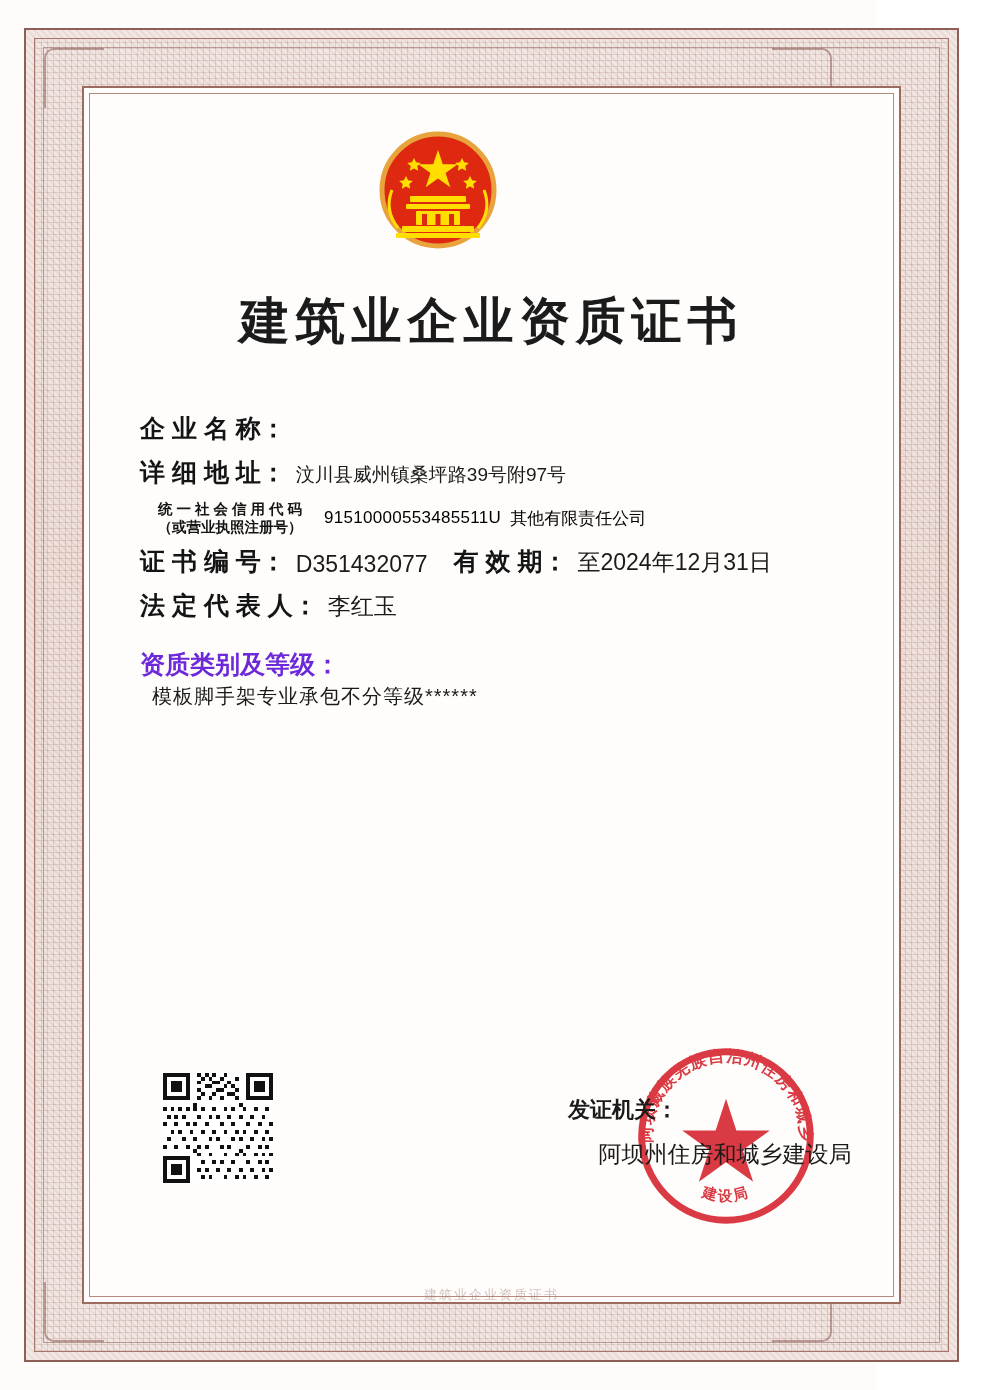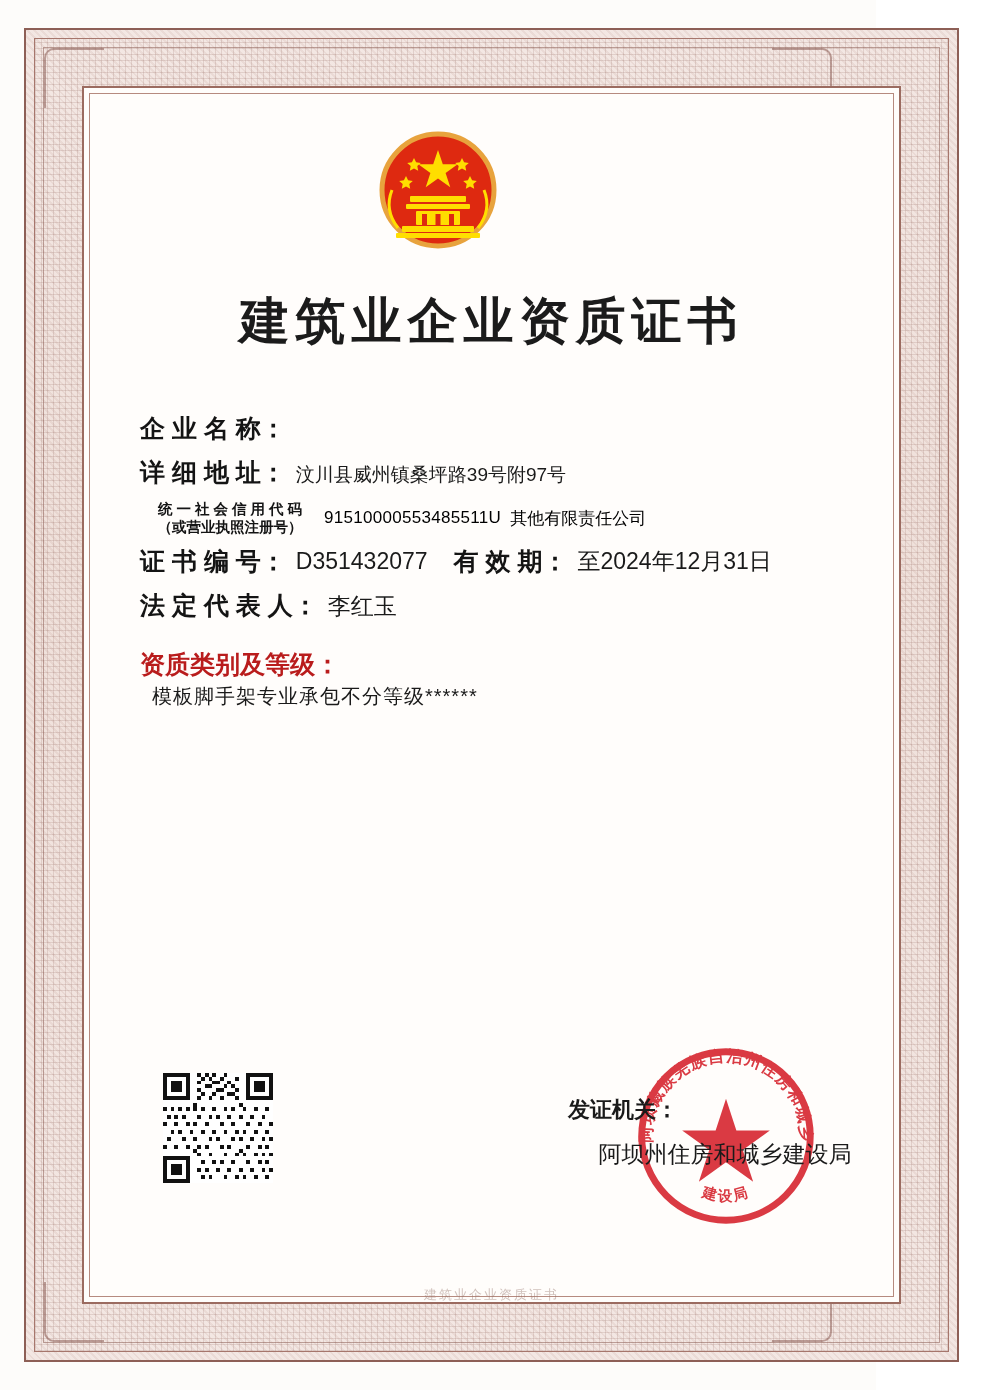--- a/index.html
+++ b/index.html
@@ -153,28 +153,28 @@
     font-size: 25px;
     letter-spacing: 5px;
     margin-left: 12px;
   }
   .econ-value {
     font-family: Liberation Serif, serif;
     font-size: 17px;
     margin-left: 9px;
   }
 
-  .row-inline { display: flex; align-items: center; margin-bottom: 11px; }
+  .row-inline { display: flex; align-items: flex-end; margin-bottom: 11px; }
   .gap { width: 26px; }
 
   #qual-title {
     font-family: "Liberation Sans", sans-serif;
     font-weight: bold;
     font-size: 25px;
-    color: #b91c1c;
+    color: #6d28d9;
     margin-top: 26px;
   }
   #qual-body {
     font-family: "Liberation Sans", sans-serif;
     font-size: 20px;
     color: #1a1a1a;
     margin-top: 2px;
     margin-left: 12px;
     letter-spacing: 1px;
   }

